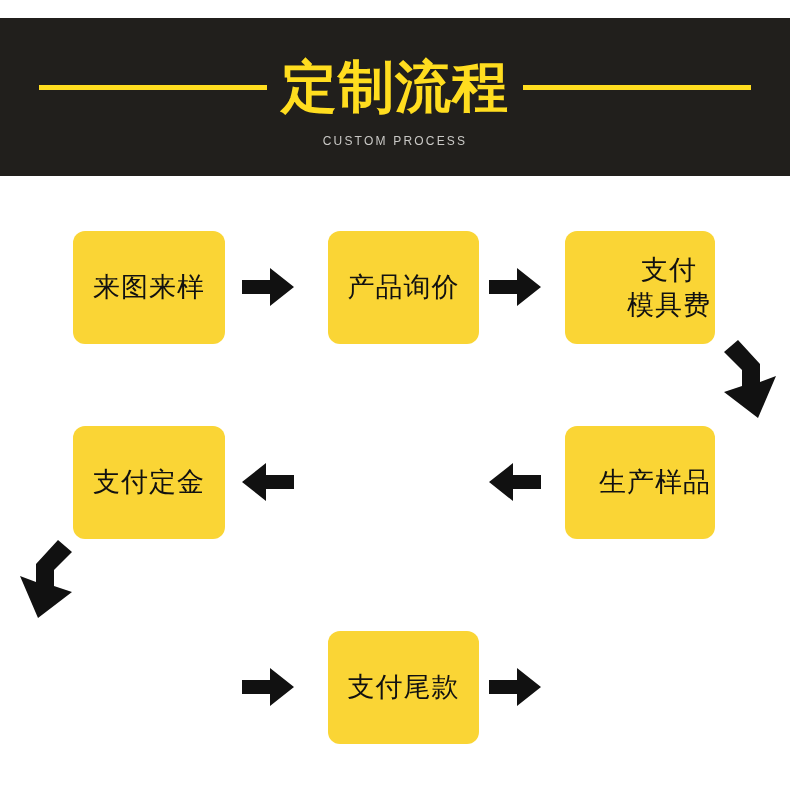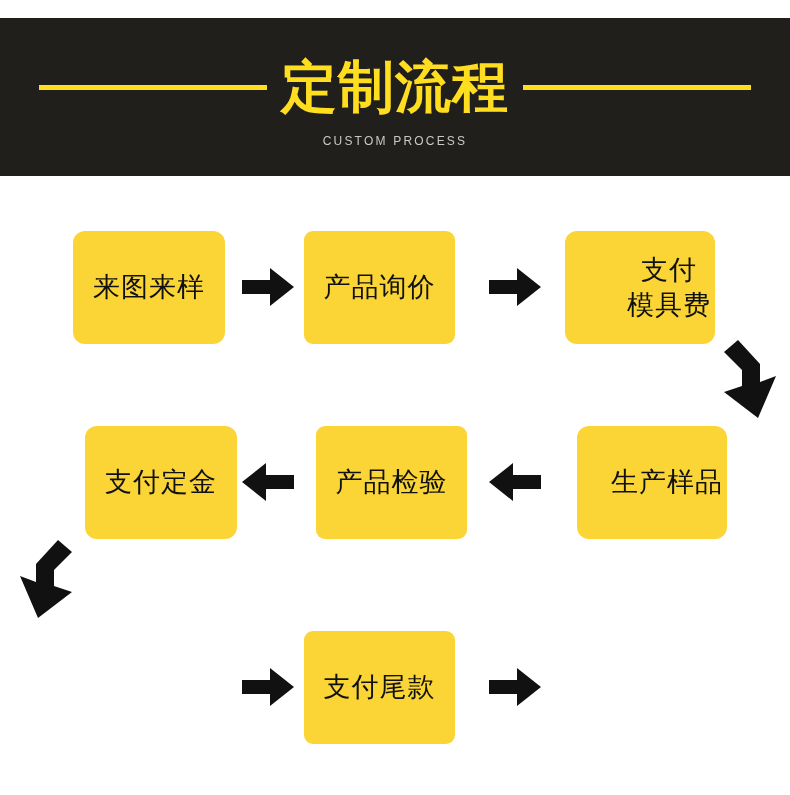--- a/index.html
+++ b/index.html
@@ -97,26 +97,26 @@
     font-size: 27px;
     line-height: 1.28;
     letter-spacing: 1px;
     box-sizing: border-box;
     padding: 4px;
   }
   .node .node-text { display: block; white-space: pre-line; }
 
   
   .col-1 { left: 73px;  width: 152px; }
-  .col-2 { left: 304px; width: 151px; border-radius: 9px; }
+  .col-2 { left: 328px; width: 151px; }
   .col-3 { left: 565px; width: 150px; justify-content: flex-end; }
 
   
   .row-1 { top: 55px;  height: 113px; }
-  .row-2 { top: 250px; height: 113px; margin-left: 12px; }
+  .row-2 { top: 250px; height: 113px; }
   .row-3 { top: 455px; height: 113px; }
 
   
   .arrow {
     position: absolute;
     width: 56px;
     height: 48px;
   }
   .arrow svg { display: block; width: 56px; height: 48px; }
 
@@ -180,23 +180,20 @@
 
     <div class="corner corner-right">
       <svg viewBox="0 0 72 86" xmlns="http://www.w3.org/2000/svg">
         <path d="M22,4 L44,28 L44,46 L60,40 L42,82 L8,56 L26,50 L26,34 L8,16 Z" fill="#111111"></path>
       </svg>
     </div>
 
     <div class="node row-2 col-1">
       <span class="node-text">支付定金</span>
     </div>
-    <div class="node row-2 col-2">
-      <span class="node-text">产品检验</span>
-    </div>
     <div class="node row-2 col-3">
       <span class="node-text">生产样品</span>
     </div>
 
     <div class="arrow ar-r2a">
       <svg viewBox="0 0 56 48" xmlns="http://www.w3.org/2000/svg">
         <path d="M54,17 L26,17 L26,5 L2,24 L26,43 L26,31 L54,31 Z" fill="#111111"></path>
       </svg>
     </div>
     <div class="arrow ar-r2b">

